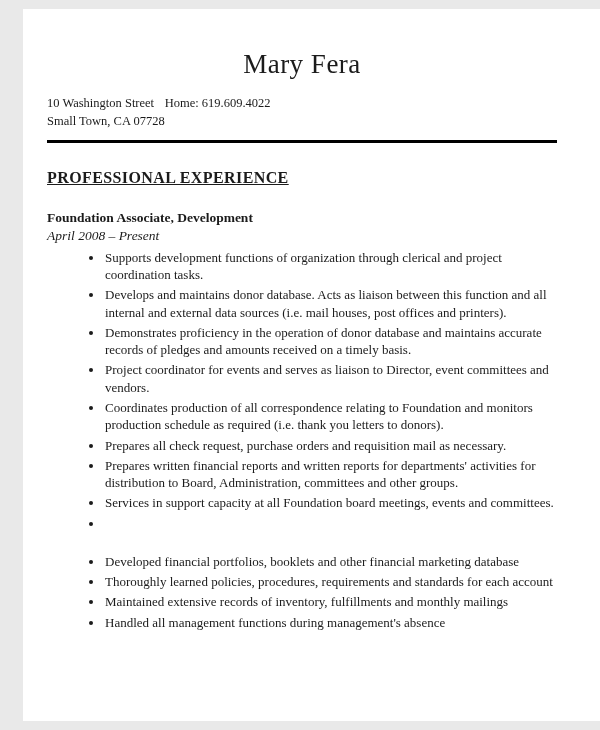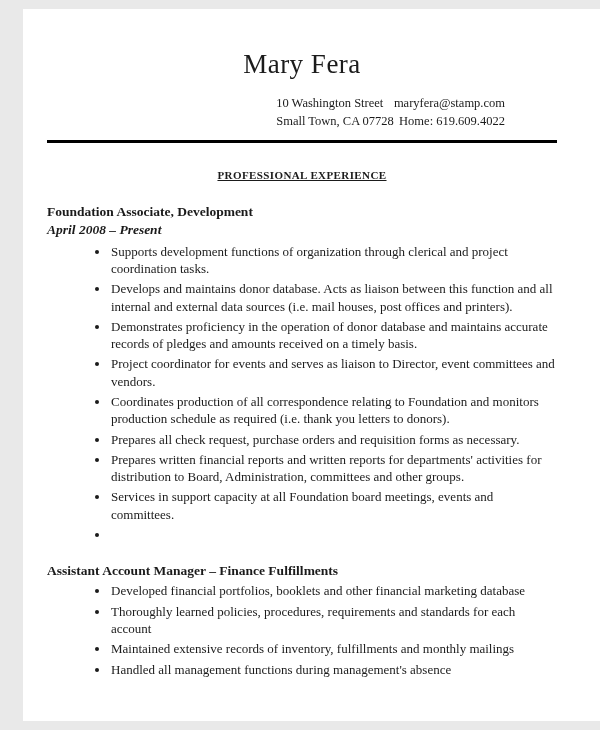--- a/index.html
+++ b/index.html
@@ -21,108 +21,105 @@
   }
   .name {
     text-align: center;
     font-size: 27px;
     font-weight: 400;
     letter-spacing: 0.5px;
     margin-bottom: 14px;
   }
   .contact-row {
     display: flex;
-    justify-content: flex-end;
+    justify-content: flex-start;
     font-size: 12.5px;
     line-height: 1.45;
   }
   .contact-right { text-align: right; padding-right: 52px; }
   .rule {
     border: 0;
     border-top: 3px solid #000000;
     margin-top: 10px;
   }
   .section-heading {
-    text-align: center;
-    font-size: 11px;
+    text-align: left;
+    font-size: 16px;
     font-weight: 700;
     text-decoration: underline;
     letter-spacing: 0.4px;
     margin-top: 26px;
     margin-bottom: 22px;
   }
   .job-company, .job-title {
     font-size: 13.5px;
     font-weight: 700;
     line-height: 1.35;
   }
   .job-dates {
     font-size: 13.5px;
-    font-weight: 700;
+    font-weight: 400;
     font-style: italic;
     line-height: 1.35;
     margin-bottom: 3px;
   }
   ul.bullets {
     list-style: disc;
     padding-left: 57px;
     margin: 2px 0 0 0;
   }
   ul.bullets li {
     font-size: 13px;
     line-height: 1.33;
     margin-bottom: 3px;
     min-height: 17px;
     padding-left: 1px;
-    margin-left: 6px;
   }
   .job-gap { height: 16px; }
 </style>
 </head>
 <body>
 
 <div class="page">
 
   <h1 class="name">Mary Fera</h1>
 
   <div class="contact-row">
     <div class="contact-left">
       <div>10 Washington Street</div>
       <div>Small Town, CA 07728</div>
     </div>
     <div class="contact-right">
-      <div>maryfera@stamp.com</div>
       <div>Home: 619.609.4022</div>
     </div>
   </div>
 
   <hr class="rule">
 
   <h2 class="section-heading">PROFESSIONAL EXPERIENCE</h2>
 
   <section class="job">
     <div class="job-title">Foundation Associate, Development</div>
     <div class="job-dates">April 2008 – Present</div>
     <ul class="bullets">
       <li>Supports development functions of organization through clerical and project coordination tasks.</li>
       <li>Develops and maintains donor database. Acts as liaison between this function and all internal and external data sources (i.e. mail houses, post offices and printers).</li>
       <li>Demonstrates proficiency in the operation of donor database and maintains accurate records of pledges and amounts received on a timely basis.</li>
       <li>Project coordinator for events and serves as liaison to Director, event committees and vendors.</li>
       <li>Coordinates production of all correspondence relating to Foundation and monitors production schedule as required (i.e. thank you letters to donors).</li>
-      <li>Prepares all check request, purchase orders and requisition forms as necessary.</li>
+      <li>Prepares all check request, purchase orders and requisition mail as necessary.</li>
       <li>Prepares written financial reports and written reports for departments' activities for distribution to Board, Administration, committees and other groups.</li>
       <li>Services in support capacity at all Foundation board meetings, events and committees.</li>
       <li class="empty-bullet"></li>
     </ul>
   </section>
 
   <div class="job-gap"></div>
 
   <section class="job">
-    <div class="job-title">Assistant Account Manager – Finance Fulfillments</div>
     <ul class="bullets">
       <li>Developed financial portfolios, booklets and other financial marketing database</li>
       <li>Thoroughly learned policies, procedures, requirements and standards for each account</li>
       <li>Maintained extensive records of inventory, fulfillments and monthly mailings</li>
       <li>Handled all management functions during management's absence</li>
     </ul>
   </section>
 
 </div>
 

